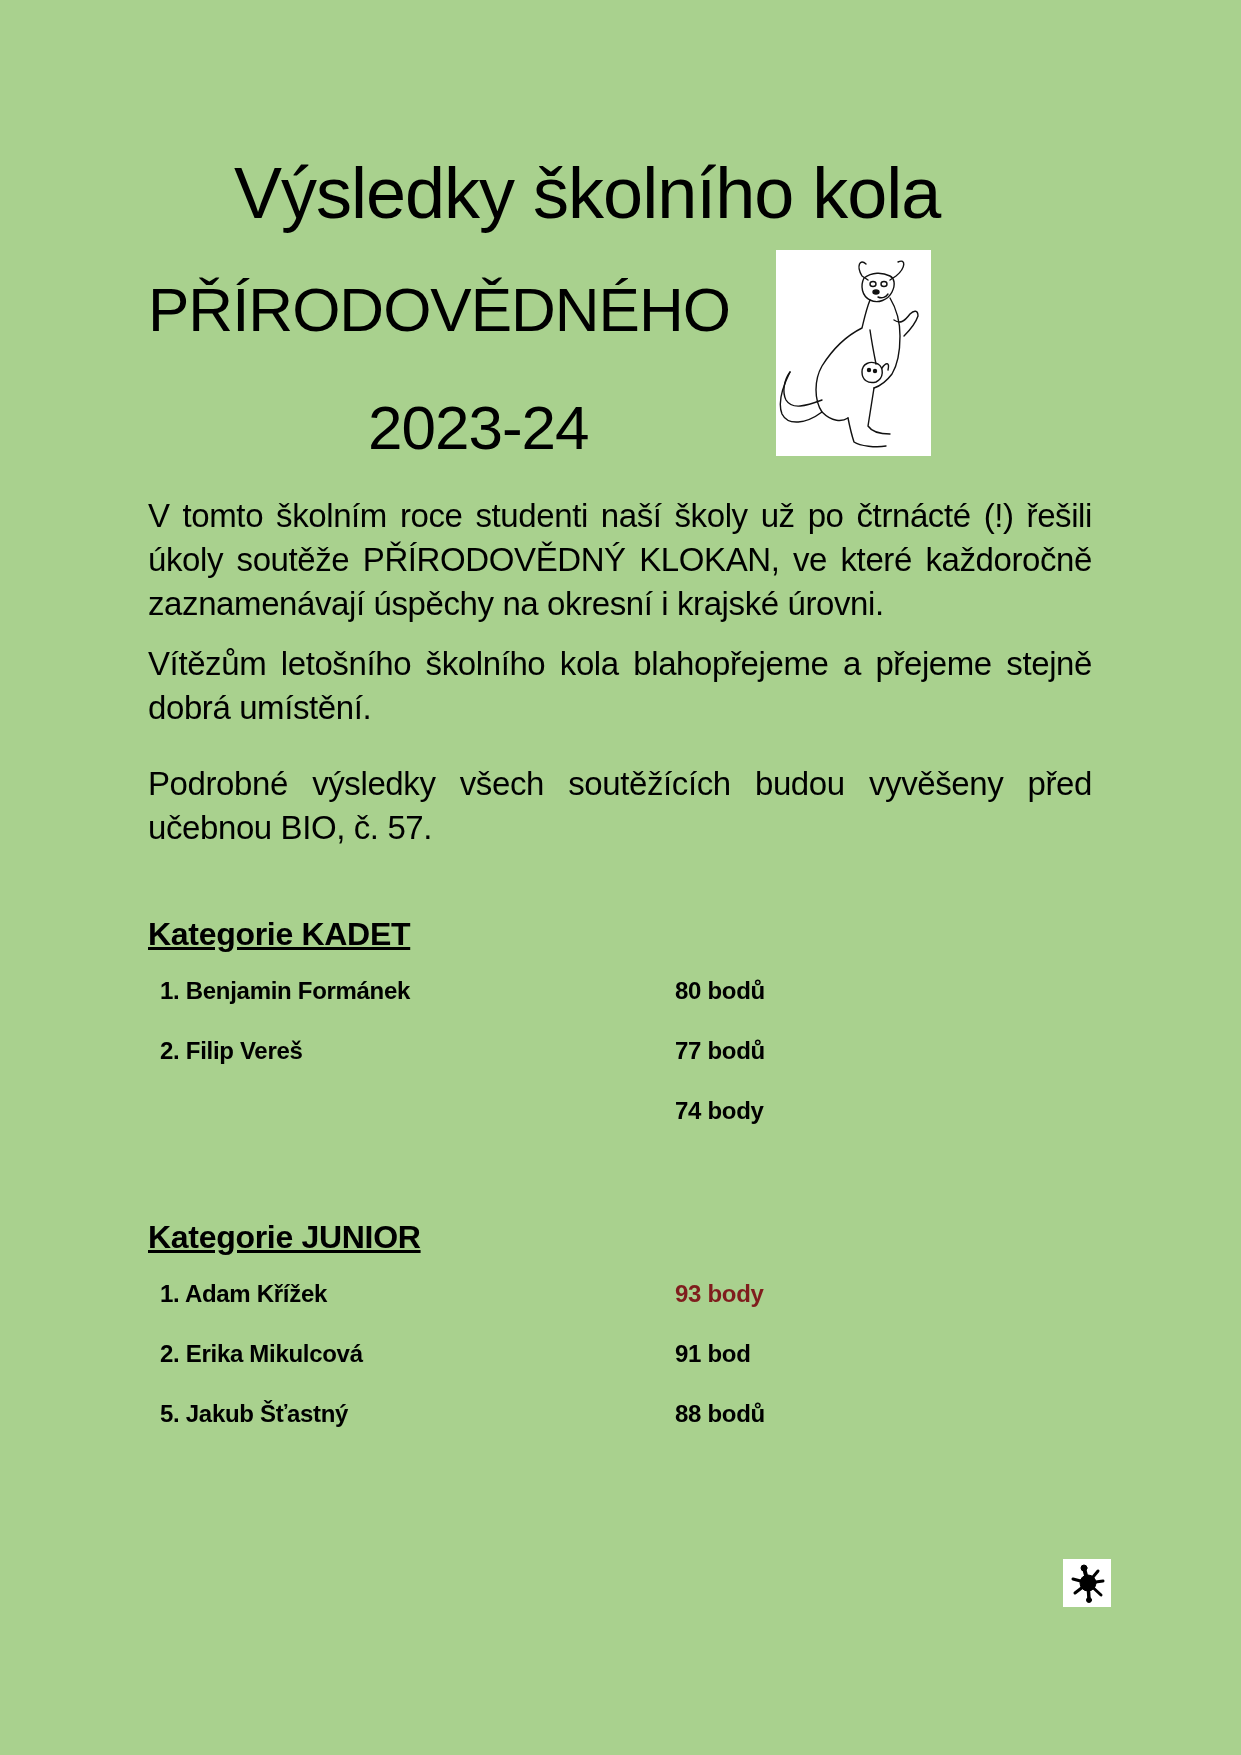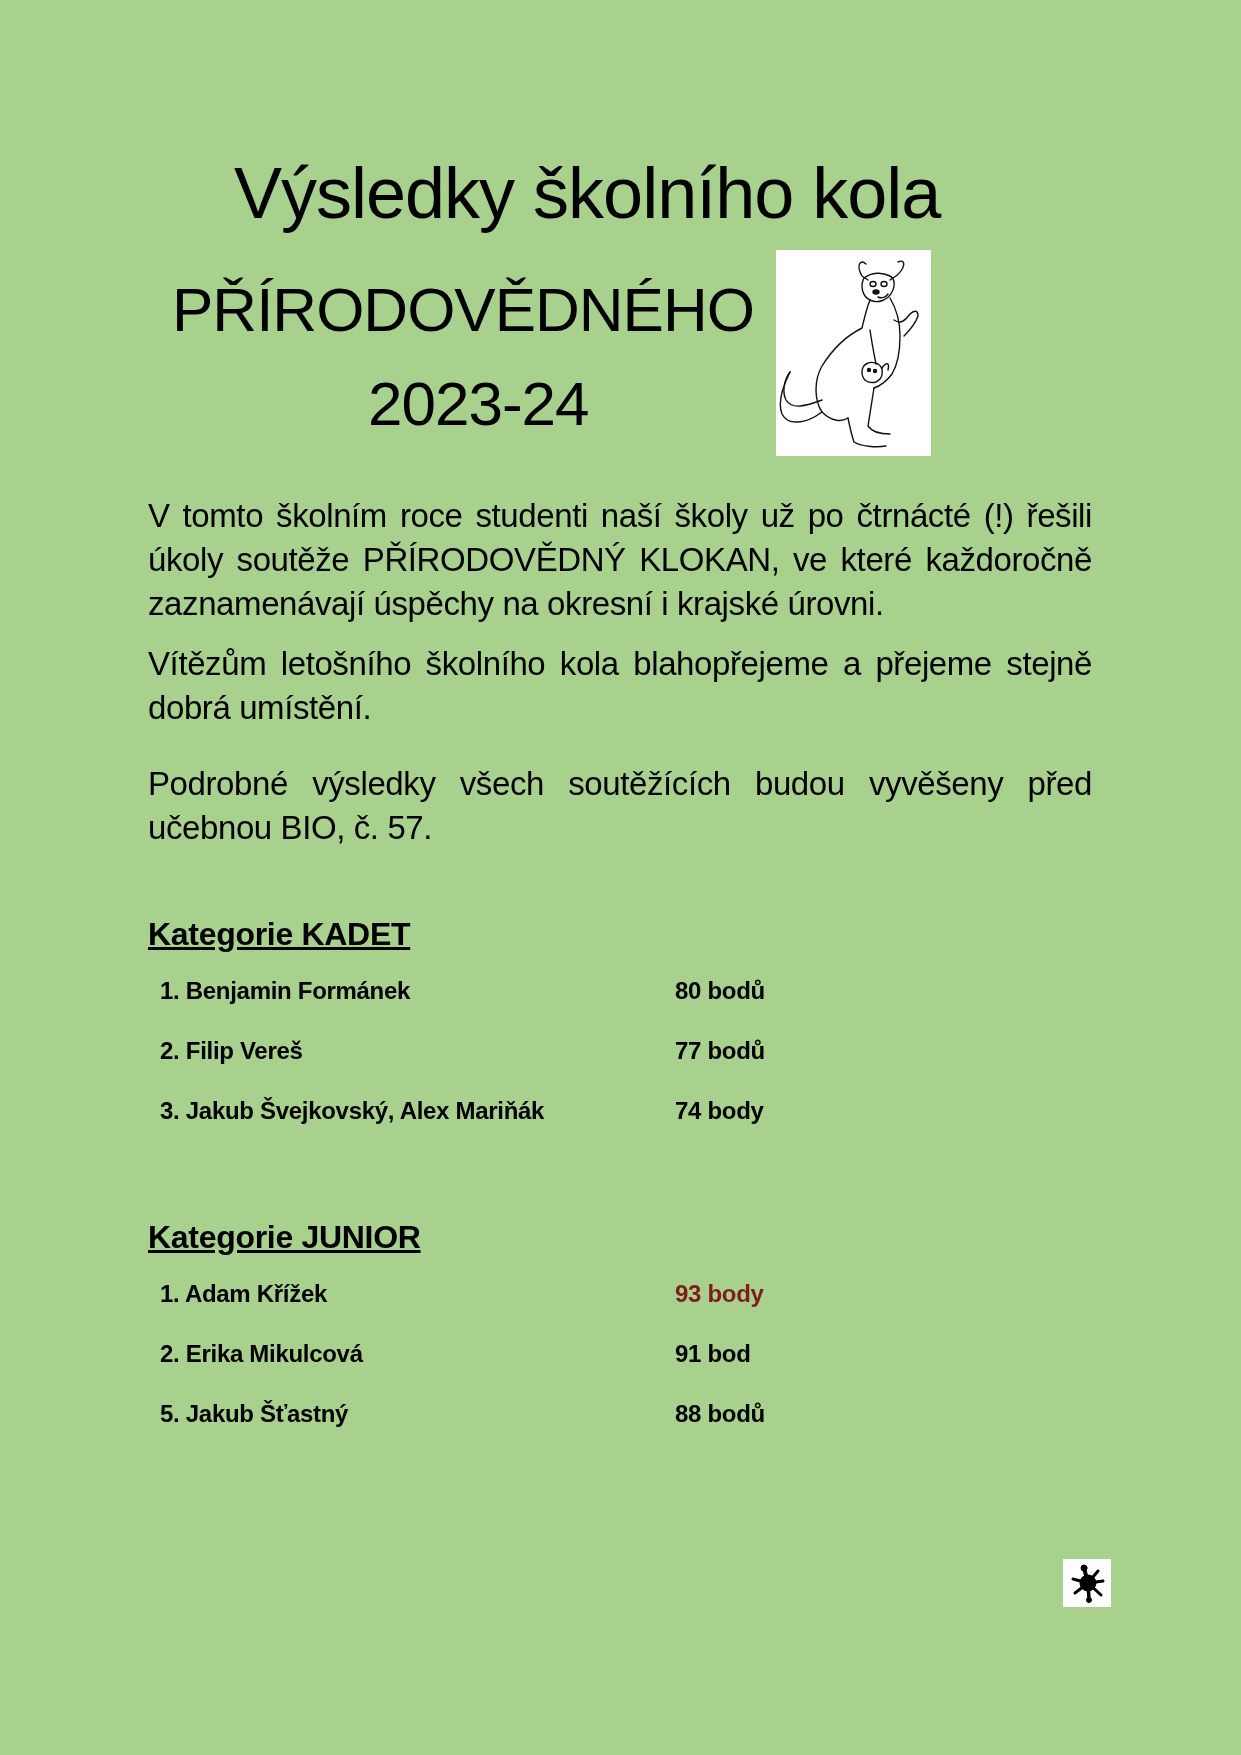--- a/index.html
+++ b/index.html
@@ -5,22 +5,22 @@
   html, body { margin: 0; padding: 0; }
   body {
     width: 1241px; height: 1755px;
     background: #a9d18e;
     position: relative; overflow: hidden;
     font-family: "Liberation Sans", "DejaVu Sans", sans-serif;
     color: #000;
   }
   .abs { position: absolute; }
   .title1 { left: 234px; top: 152px; font-size: 72px; letter-spacing: -1px; white-space: nowrap; }
-  .title2 { left: 148px; top: 274px; font-size: 62px; letter-spacing: -1px; white-space: nowrap; margin-left: 24px; }
-  .title3 { left: 368px; top: 368px; font-size: 62px; letter-spacing: -1px; white-space: nowrap; }
+  .title2 { left: 148px; top: 274px; font-size: 62px; letter-spacing: -1px; white-space: nowrap; }
+  .title3 { left: 368px; top: 392px; font-size: 62px; letter-spacing: -1px; white-space: nowrap; }
   .kangaroo { left: 776px; top: 250px; width: 155px; height: 206px; background: #fff; }
   .para {
     left: 148px; width: 944px;
     font-size: 33px; line-height: 44px;
     text-align: justify; margin: 0;
     letter-spacing: -0.4px;
   }
   .p1 { top: 494px; }
   .p2 { top: 642px; }
   .p3 { top: 762px; }
@@ -80,21 +80,20 @@
 <div class="abs cat-head" style="top:916px;">Kategorie KADET</div>
 <div class="abs row" style="top:977px;">
   <span class="name">1. Benjamin Formánek</span>
   <span class="score">80 bodů</span>
 </div>
 <div class="abs row" style="top:1037px;">
   <span class="name">2. Filip Vereš</span>
   <span class="score">77 bodů</span>
 </div>
 <div class="abs row" style="top:1097px;">
-  <span class="name">3. Jakub Švejkovský, Alex Mariňák</span>
   <span class="score">74 body</span>
 </div>
 
 <div class="abs cat-head" style="top:1219px;">Kategorie JUNIOR</div>
 <div class="abs row" style="top:1280px;">
   <span class="name">1. Adam Křížek</span>
   <span class="score highlight">93 body</span>
 </div>
 <div class="abs row" style="top:1340px;">
   <span class="name">2. Erika Mikulcová</span>

